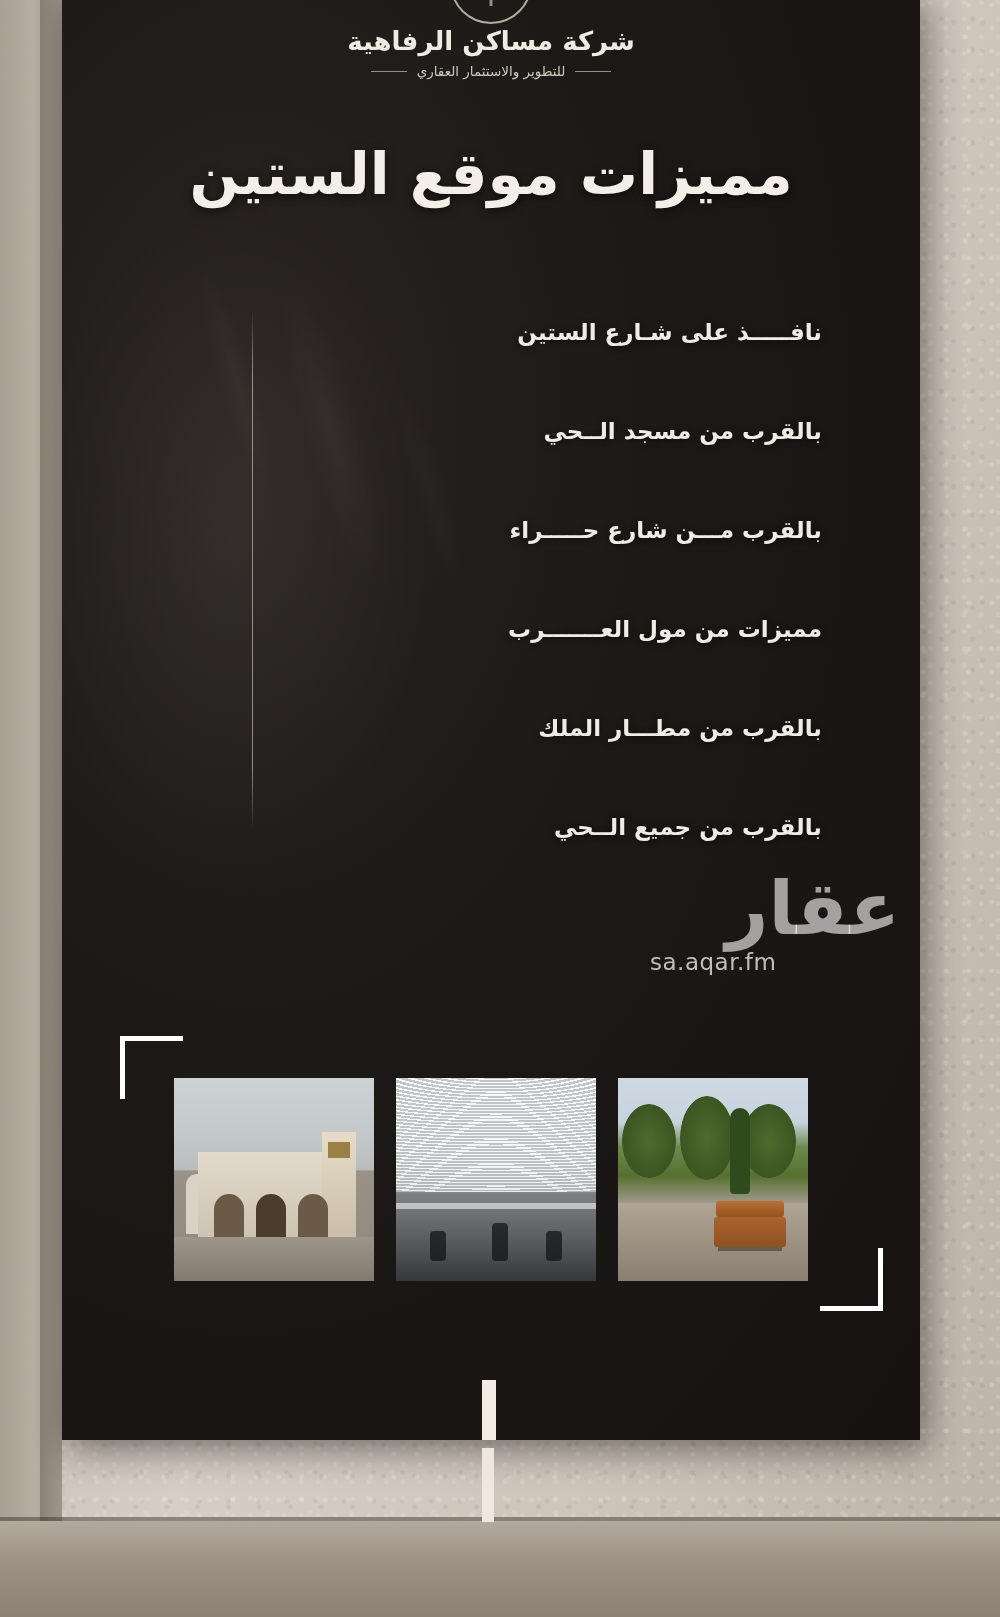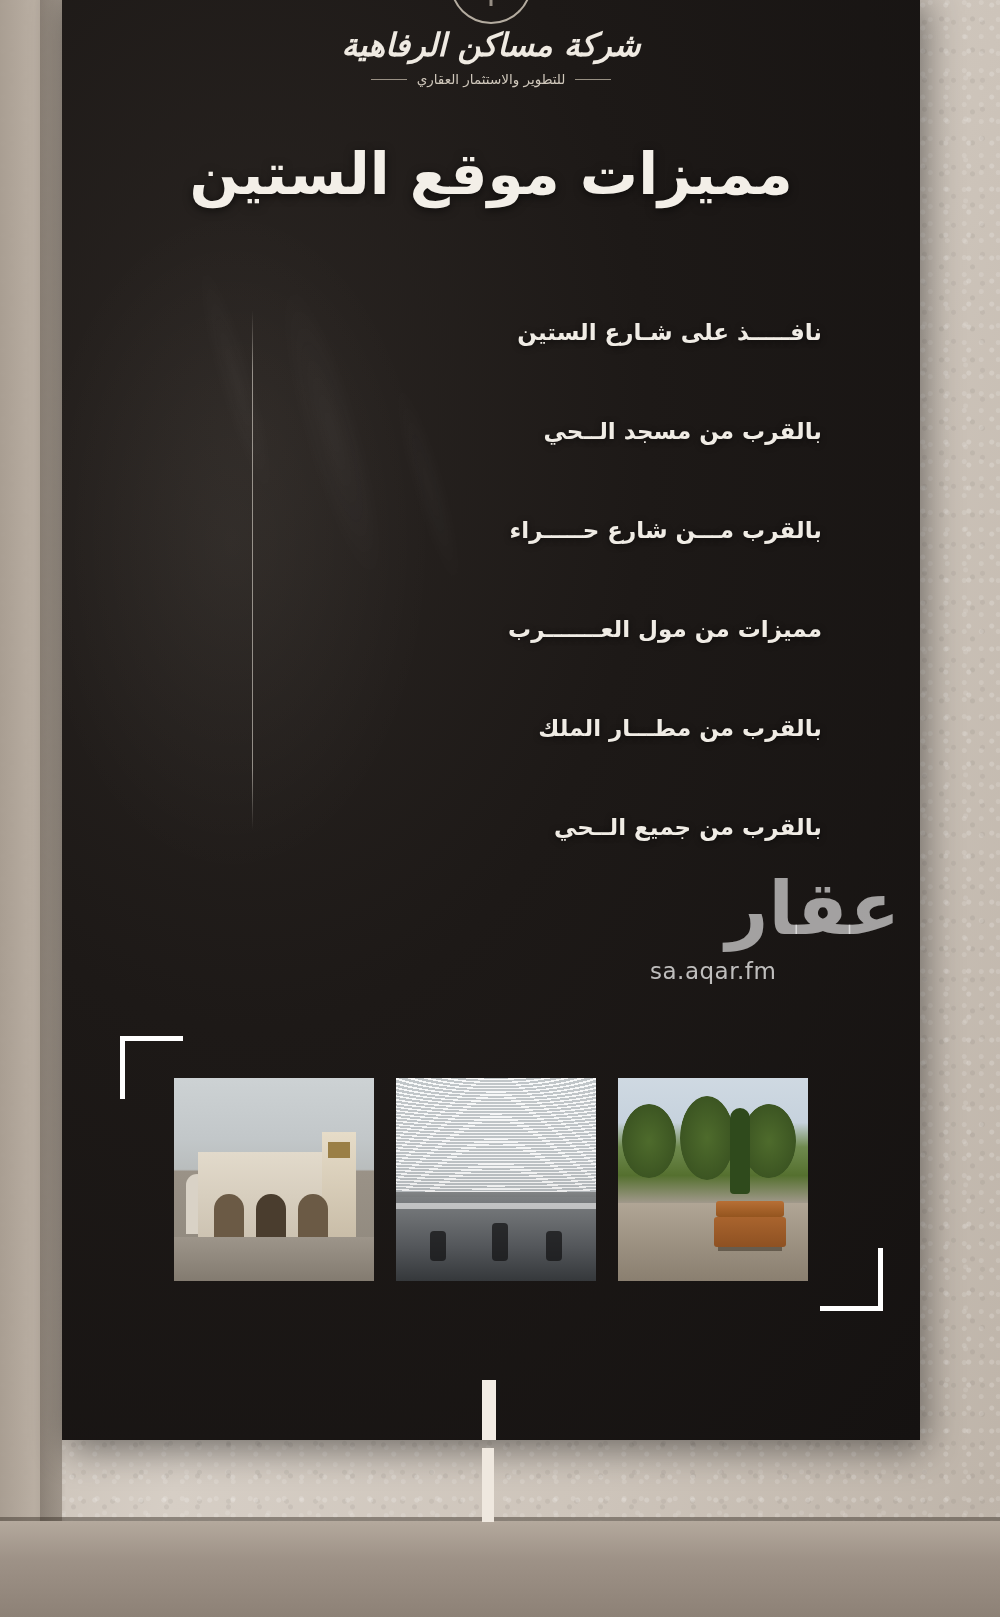--- a/index.html
+++ b/index.html
@@ -126,26 +126,25 @@
     position: absolute;
     left: 50%;
     top: 6px;
     transform: translateX(-50%);
     width: 3px;
     height: 18px;
     background: #cfc6b8;
     opacity: .8;
   }
   .logo-name {
-    font-size: 32px;
+    font-size: 26px;
     font-weight: bold;
     letter-spacing: .5px;
     color: #efeae2;
     direction: rtl;
-    font-style: italic;
   }
   .logo-sub-row {
     display: flex;
     align-items: center;
     justify-content: center;
     gap: 10px;
     margin-top: 7px;
     direction: rtl;
   }
   .logo-sub-row .rule {
@@ -218,21 +217,21 @@
     pointer-events: none;
   }
   .watermark .wm-ar {
     font-size: 74px;
     font-weight: bold;
     line-height: .98;
     letter-spacing: 2px;
     color: rgba(255,255,255,.60);
   }
   .watermark .wm-en {
-    margin-top: 13px;
+    margin-top: 4px;
     font-size: 23px;
     letter-spacing: .5px;
     color: rgba(255,255,255,.72);
     direction: ltr;
   }
 
   
   .photo-strip {
     position: absolute;
     left: 112px;

